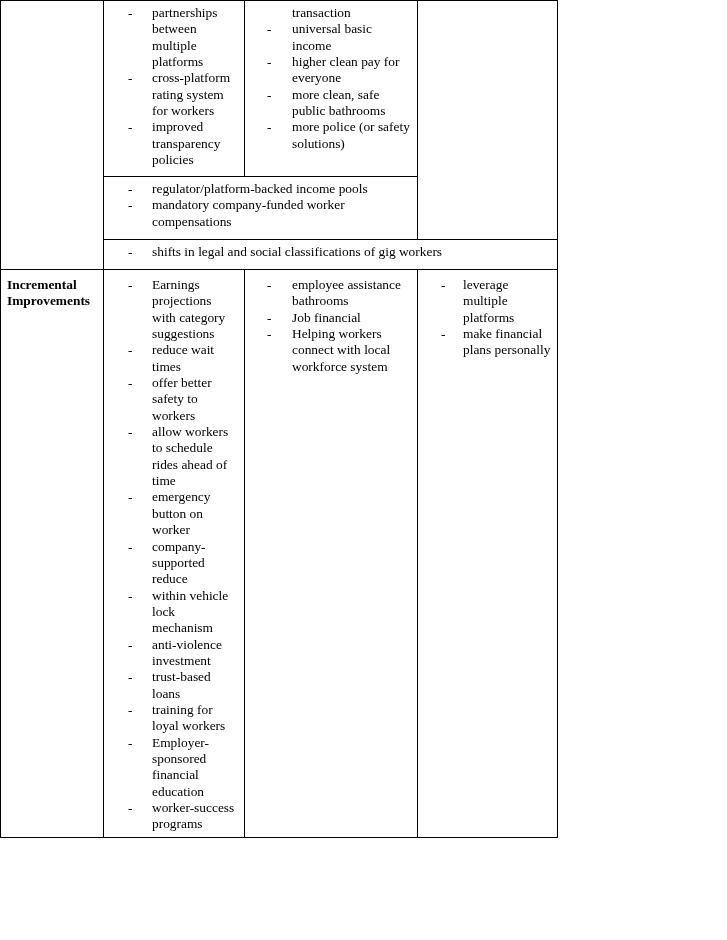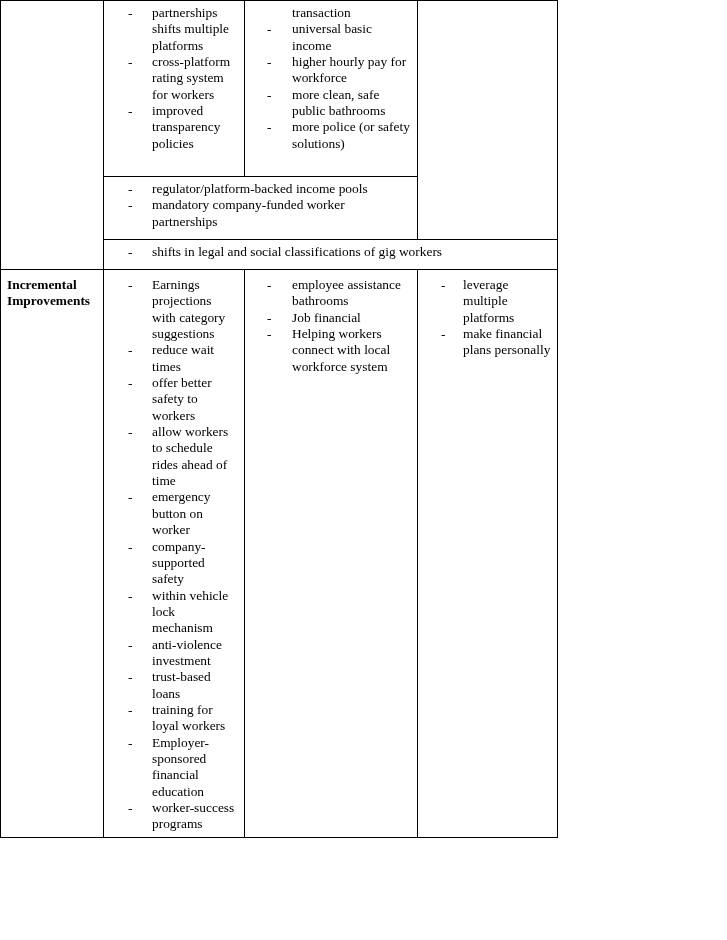--- a/index.html
+++ b/index.html
@@ -72,42 +72,42 @@
       <col style="width:173px">
       <col style="width:140px">
     </colgroup>
     <tbody>
       <tr class="r1">
         <td class="c1" rowspan="3"></td>
         <td class="c2">
           <ul class="dash-list">
               <li>
                 <span class="marker">-</span>
-                <span class="item-text">partnerships shifts multiple platforms</span>
+                <span class="item-text">partnerships between multiple platforms</span>
               </li>
               <li>
                 <span class="marker">-</span>
                 <span class="item-text">cross-platform rating system for workers</span>
               </li>
               <li>
                 <span class="marker">-</span>
                 <span class="item-text">improved transparency policies</span>
               </li>
             </ul>
         </td>
         <td class="c3">
           <div class="continuation">transaction</div>
           <ul class="dash-list">
               <li>
                 <span class="marker">-</span>
                 <span class="item-text">universal basic income</span>
               </li>
               <li>
                 <span class="marker">-</span>
-                <span class="item-text">higher hourly pay for workforce</span>
+                <span class="item-text">higher clean pay for everyone</span>
               </li>
               <li>
                 <span class="marker">-</span>
                 <span class="item-text">more clean, safe public bathrooms</span>
               </li>
               <li>
                 <span class="marker">-</span>
                 <span class="item-text">more police (or safety solutions)</span>
               </li>
             </ul>
@@ -116,21 +116,21 @@
       </tr>
       <tr class="r2">
         <td class="mergedA" colspan="2">
           <ul class="dash-list">
               <li>
                 <span class="marker">-</span>
                 <span class="item-text">regulator/platform-backed income pools</span>
               </li>
               <li>
                 <span class="marker">-</span>
-                <span class="item-text">mandatory company-funded worker partnerships</span>
+                <span class="item-text">mandatory company-funded worker compensations</span>
               </li>
             </ul>
         </td>
       </tr>
       <tr class="r3">
         <td class="mergedB" colspan="3">
           <ul class="dash-list">
               <li>
                 <span class="marker">-</span>
                 <span class="item-text">shifts in legal and social classifications of gig workers</span>
@@ -159,21 +159,21 @@
               <li>
                 <span class="marker">-</span>
                 <span class="item-text">allow workers to schedule rides ahead of time</span>
               </li>
               <li>
                 <span class="marker">-</span>
                 <span class="item-text">emergency button on worker</span>
               </li>
               <li>
                 <span class="marker">-</span>
-                <span class="item-text">company-supported safety</span>
+                <span class="item-text">company-supported reduce</span>
               </li>
               <li>
                 <span class="marker">-</span>
                 <span class="item-text">within vehicle lock mechanism</span>
               </li>
               <li>
                 <span class="marker">-</span>
                 <span class="item-text">anti-violence investment</span>
               </li>
               <li>

